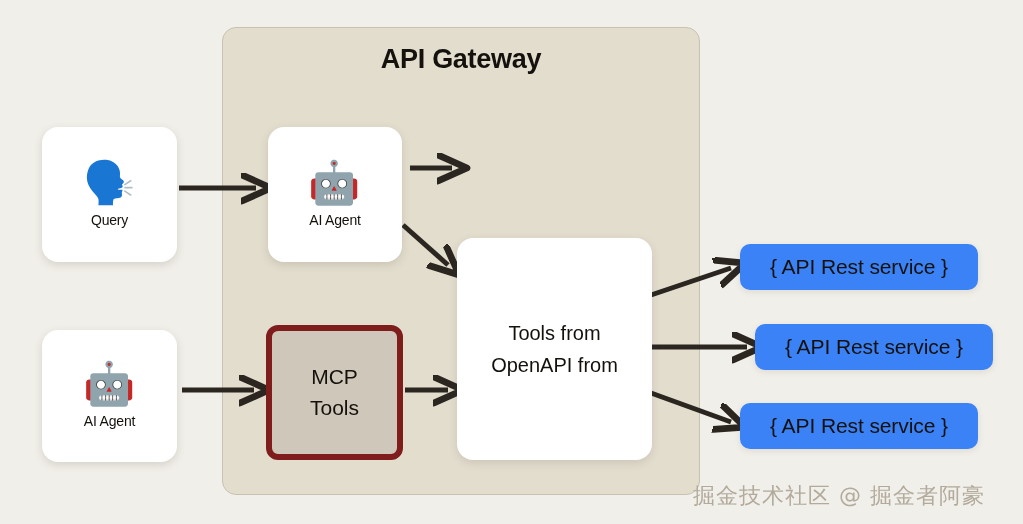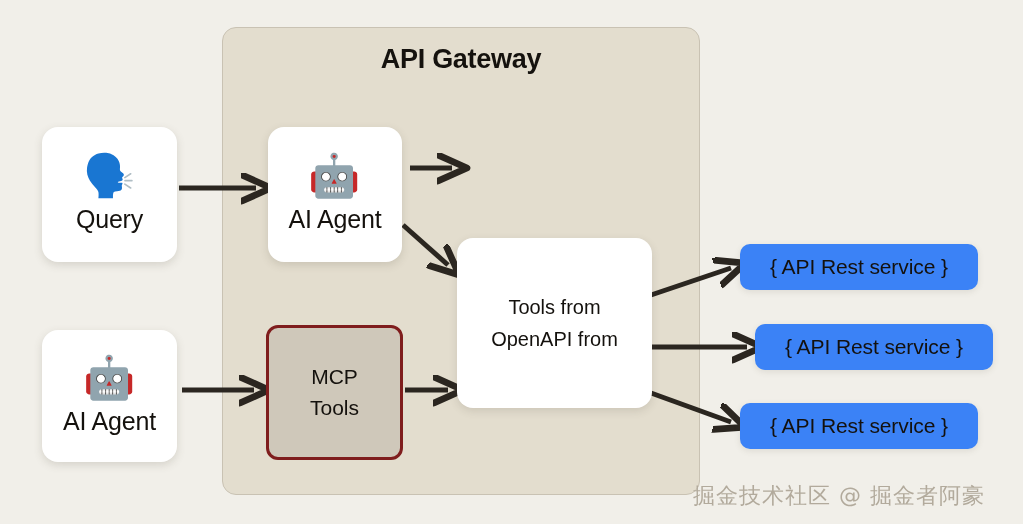--- a/index.html
+++ b/index.html
@@ -57,21 +57,21 @@
     justify-content: center;
     box-sizing: border-box;
   }
   .card .emoji {
     font-size: 42px;
     line-height: 1;
     margin-bottom: 8px;
     user-select: none;
   }
   .card .card-label {
-    font-size: 25px;
+    font-size: 14px;
     color: #14110d;
     letter-spacing: -0.2px;
     text-align: center;
   }
 
   #card-query      { left: 42px;  top: 127px; width: 135px; height: 135px; }
   #card-agent-top  { left: 268px; top: 127px; width: 134px; height: 135px; }
   #card-agent-bot  { left: 42px;  top: 330px; width: 135px; height: 132px; }
 
   #card-llm {
@@ -79,37 +79,37 @@
     border-radius: 14px;
   }
   #card-llm .card-label { font-size: 16px; margin-top: 2px; }
   #card-llm .brain-icon { line-height: 0; }
 
   
   #box-mcp {
     position: absolute;
     left: 266px; top: 325px; width: 137px; height: 135px;
     background: #cfc8ba;
-    border: 3px solid #7f1d1d;
+    border: 6px solid #7f1d1d;
     border-radius: 12px;
     display: flex; flex-direction: column;
     align-items: center; justify-content: center;
     box-sizing: border-box;
   }
   #box-mcp .box-line {
     font-size: 21px;
     color: #14110d;
     line-height: 1.45;
     text-align: center;
   }
 
   
   #box-tools {
     position: absolute;
-    left: 457px; top: 238px; width: 195px; height: 170px;
+    left: 457px; top: 238px; width: 195px; height: 222px;
     background: #ffffff;
     border-radius: 16px;
     box-shadow: 0 3px 9px rgba(90, 82, 66, 0.16);
     display: flex; flex-direction: column;
     align-items: center; justify-content: center;
     box-sizing: border-box;
   }
   #box-tools .box-line {
     font-size: 20px;
     color: #14110d;

